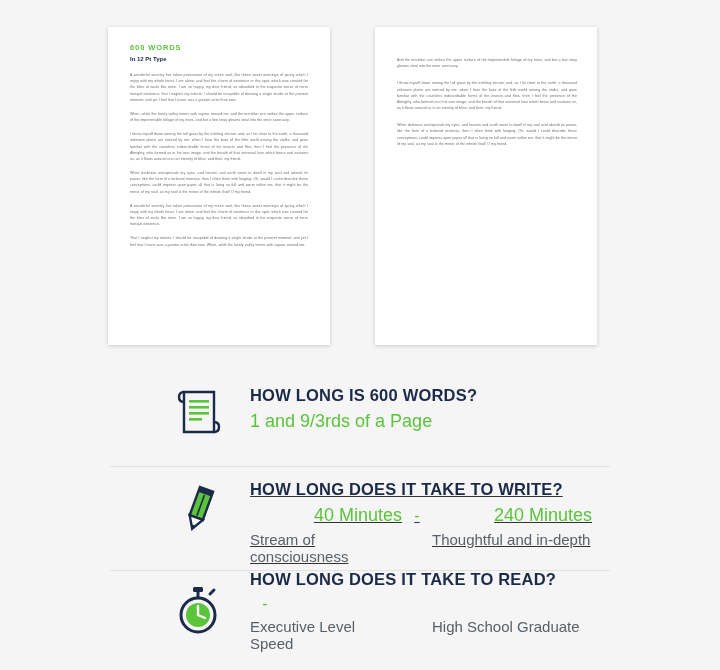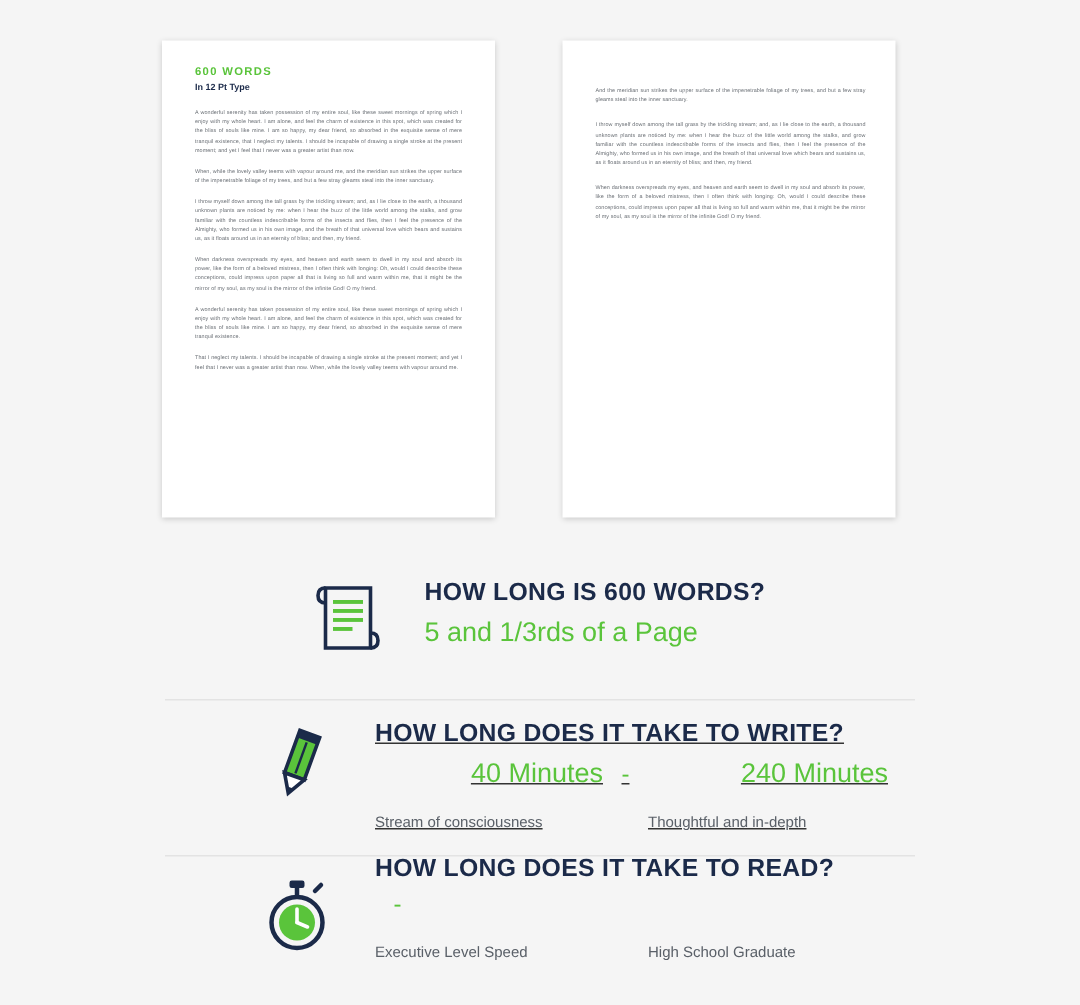--- a/index.html
+++ b/index.html
@@ -56,21 +56,21 @@
   }
   .row{
     position:relative;
     display:flex;
     align-items:flex-start;
     padding:0 0 0 0;
   }
   .divider{
     position:absolute;left:110px;right:110px;height:1px;background:#e3e3e3;
   }
-  .r1{height:96px;padding-left:33px;}
+  .r1{height:96px;}
   .r2{height:104px;text-decoration:underline;}
   .r3{height:100px;}
 
   .icon-cell{
     width:250px;
     display:flex;
     justify-content:flex-end;
     padding-right:28px;
     box-sizing:border-box;
   }
@@ -102,22 +102,22 @@
   .ans-col{width:152px;text-align:right;}
   .ans-col.wide{width:160px;}
   .dash{
     color:#5ac43b;
     font-size:16px;
     width:30px;
     text-align:center;
   }
   .cap{
     color:#5a6068;
-    font-size:10px;
-    margin-top:17px;
+    font-size:15px;
+    margin-top:5px;
   }
   .sub-row{display:flex;}
   .sub-col{width:152px;}
   .sub-col.wide{width:160px;}
   .spacer{width:30px;}
 
   .svg-icon{display:block;}
 </style>
 </head>
 <body>
@@ -160,21 +160,21 @@
             <path d="M38 46 q5 0 5 -5 q0 -5 -5 -5" fill="none" stroke="#1b2a49" stroke-width="2.4"></path>
             <rect x="13" y="14" width="20" height="2.6" fill="#5ac43b"></rect>
             <rect x="13" y="20" width="20" height="2.6" fill="#5ac43b"></rect>
             <rect x="13" y="26" width="20" height="2.6" fill="#5ac43b"></rect>
             <rect x="13" y="32" width="13" height="2.6" fill="#5ac43b"></rect>
           </svg>
         </span>
       </div>
       <div class="text-cell">
         <div class="q">HOW LONG IS 600 WORDS?</div>
-        <div class="ans">5 and 1/3rds of a Page</div>
+        <div class="ans">1 and 9/3rds of a Page</div>
       </div>
     </div>
 
     <div class="row r2">
       <div class="divider"></div>
       <div class="icon-cell">
         <span class="svg-icon">
           <svg width="46" height="56" viewBox="0 0 46 56">
             <g transform="rotate(20 23 28)">
               <path d="M16 6 h14 v30 h-14 z" fill="#5ac43b" stroke="#1b2a49" stroke-width="2.4"></path>

